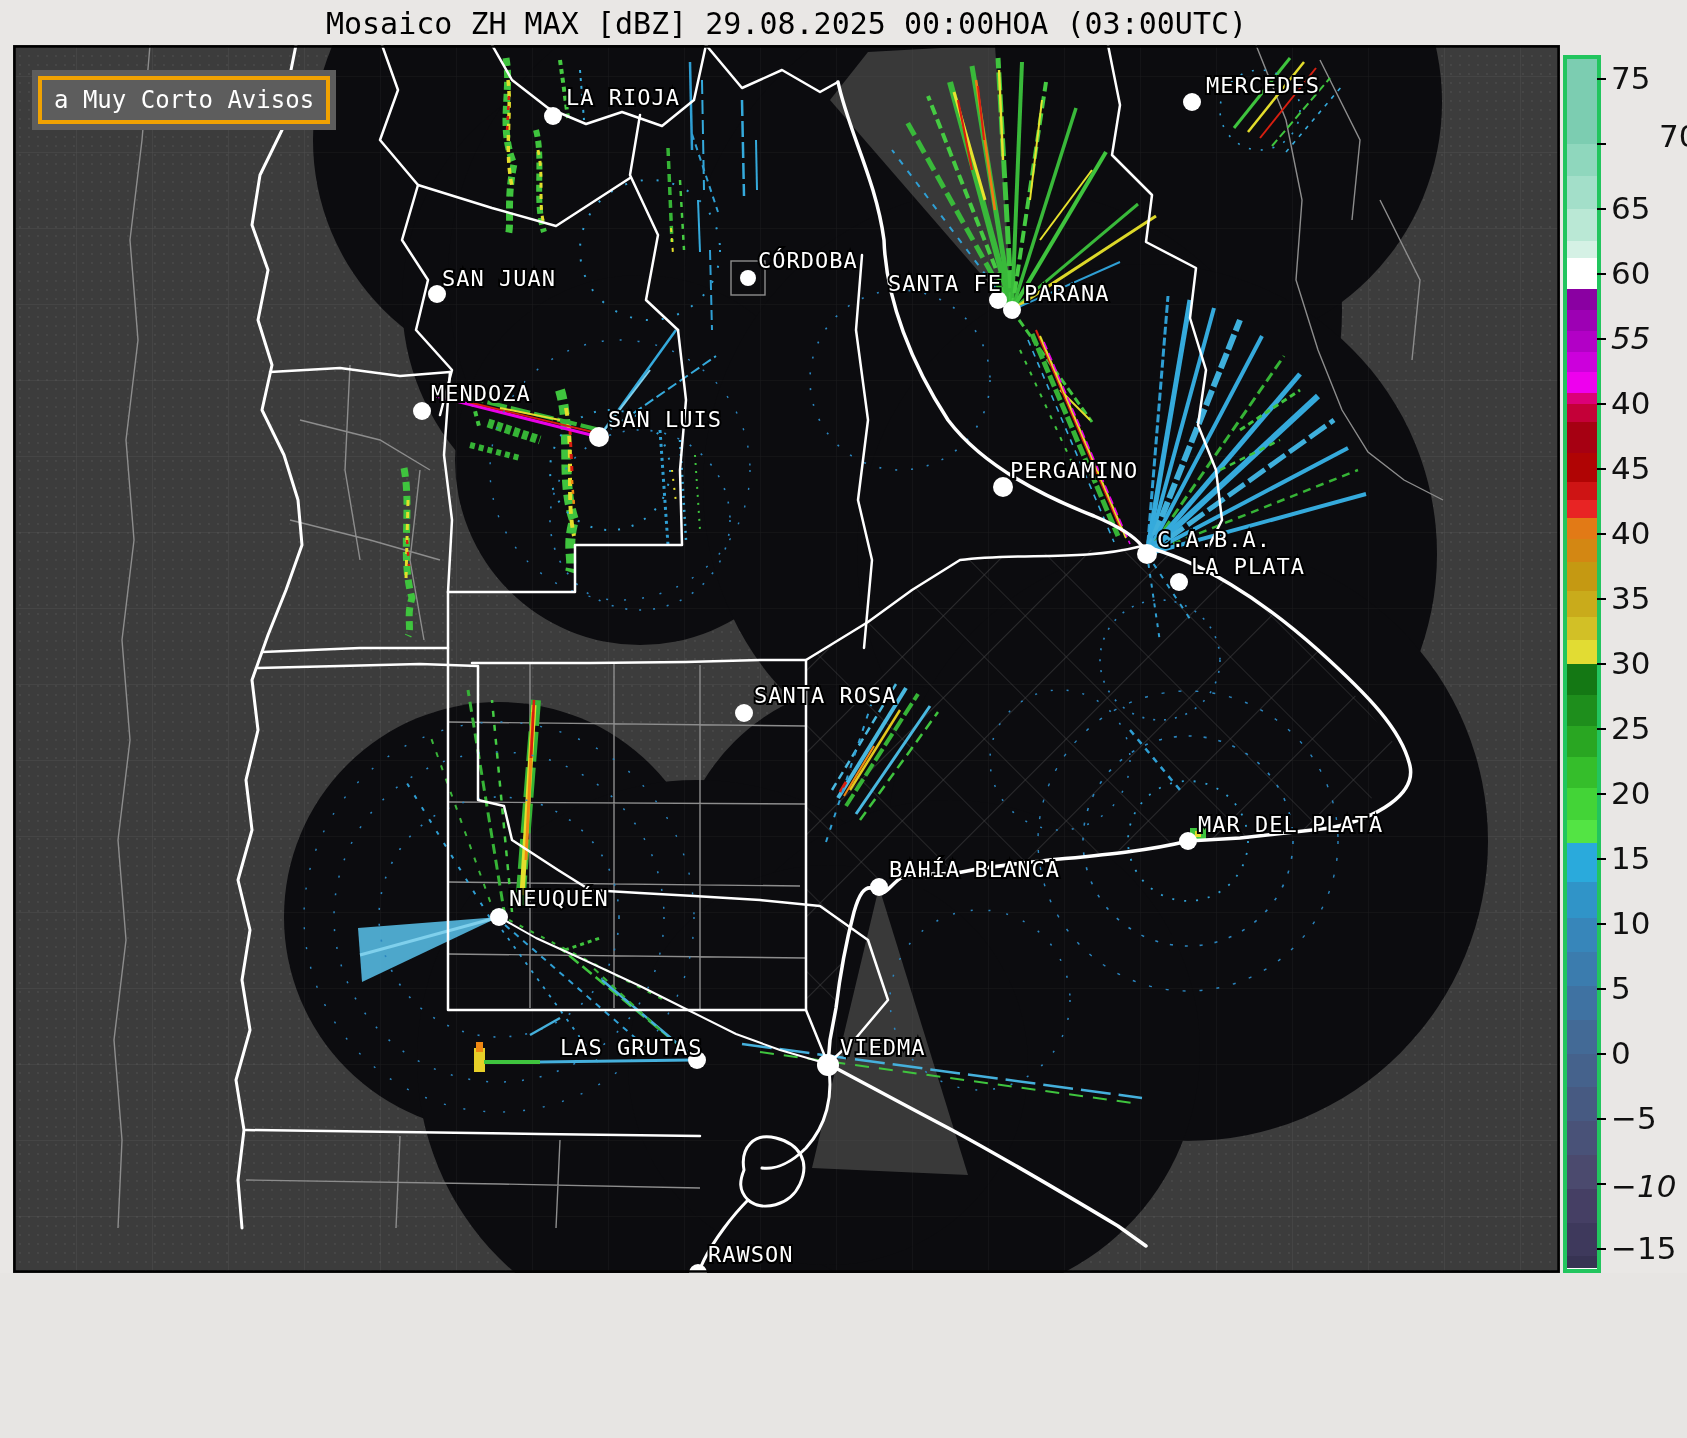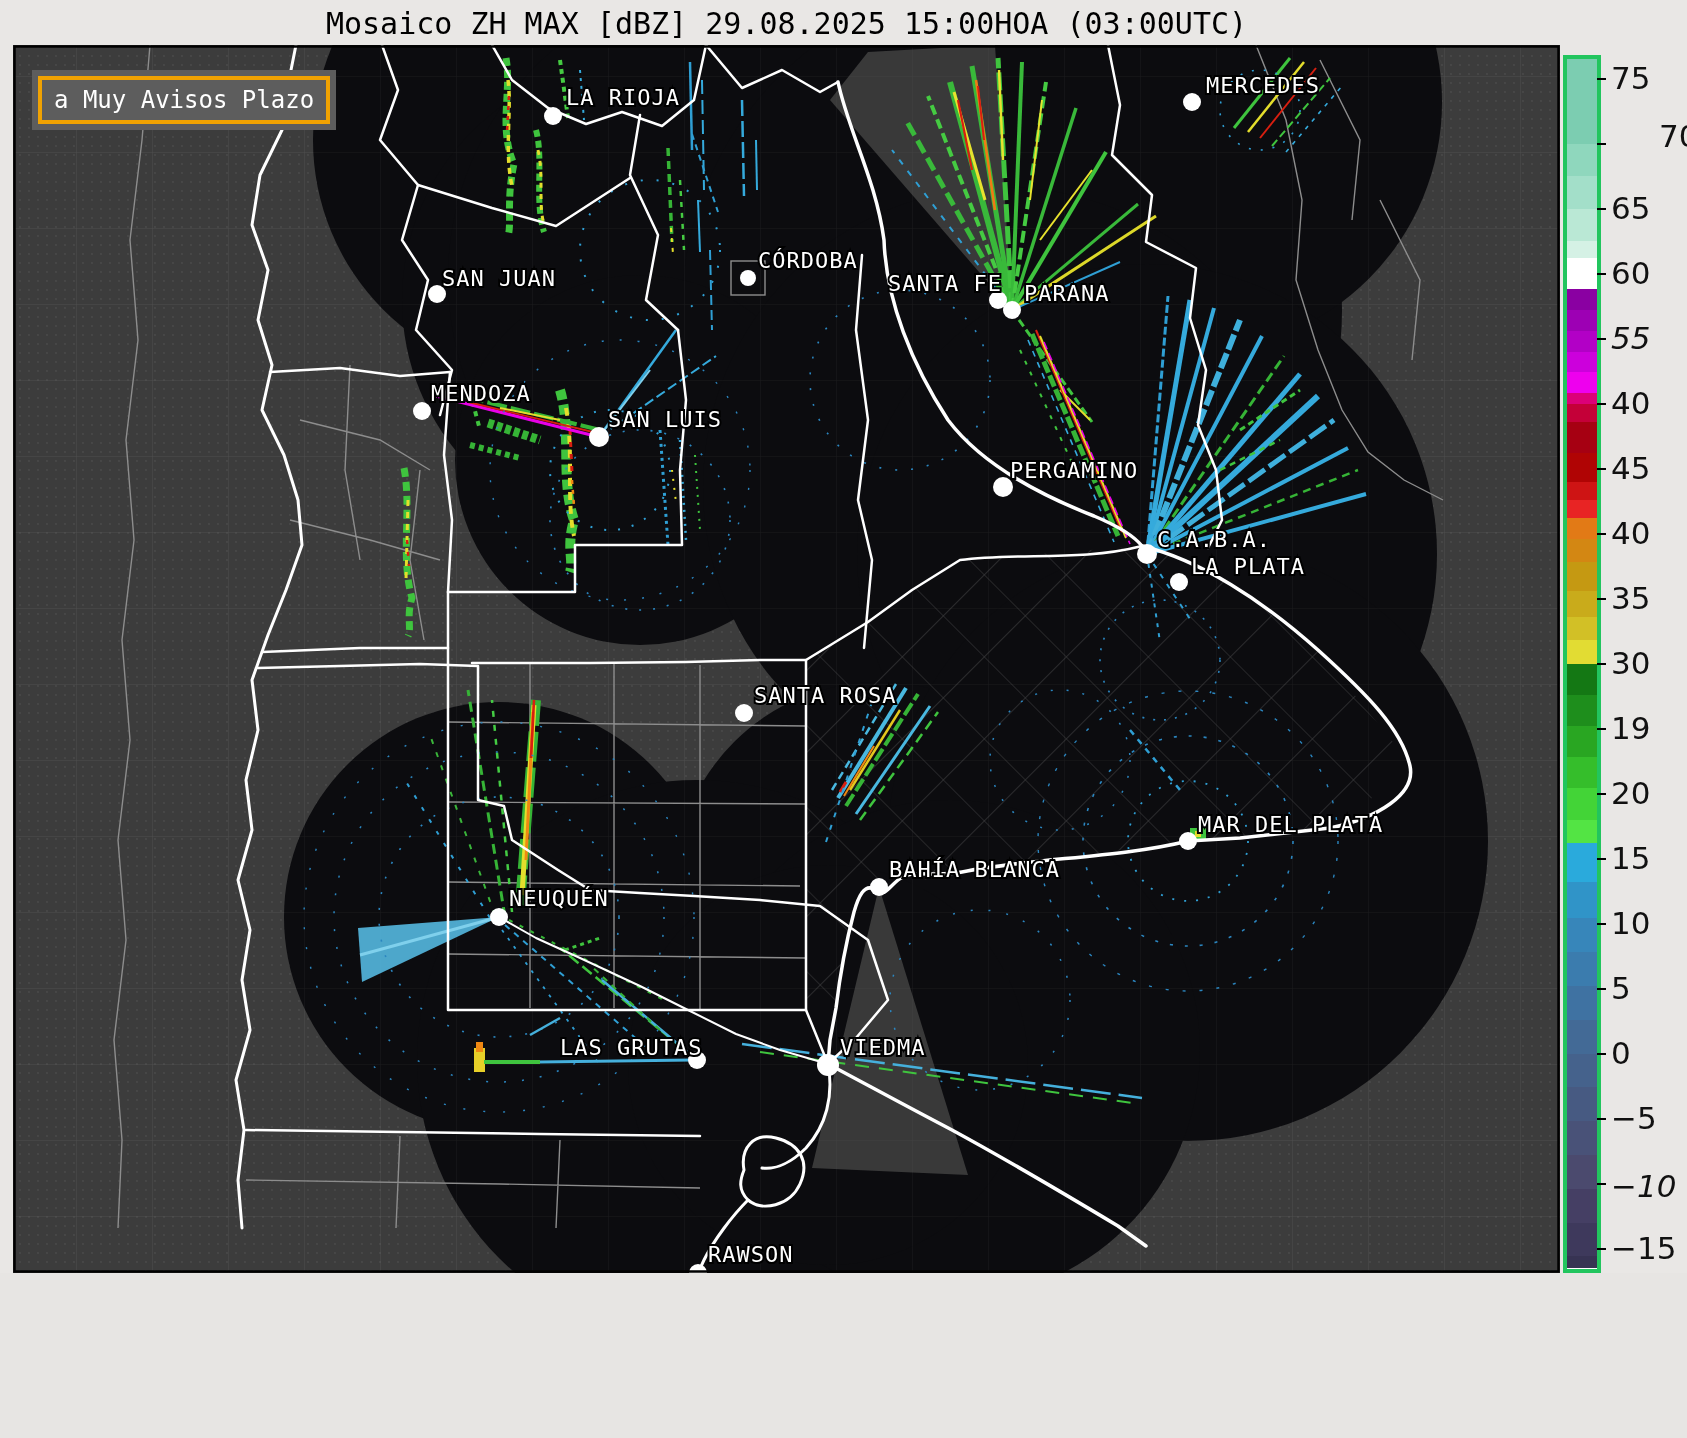--- a/index.html
+++ b/index.html
@@ -23,21 +23,21 @@
         font-size:31px;color:#111;font-family:"DejaVu Sans",sans-serif;white-space:nowrap;}
   
   #footer{position:absolute;left:0;top:1273px;width:1687px;height:165px;background:#e7e5e3;}
   svg text{user-select:none;}
 </style>
 </head>
 <body>
 
 <div id="page">
 
-  <div id="plot-title">Mosaico ZH MAX [dBZ] 29.08.2025 15:00HOA (03:00UTC)</div>
+  <div id="plot-title">Mosaico ZH MAX [dBZ] 29.08.2025 00:00HOA (03:00UTC)</div>
 
   <svg id="map-svg" viewBox="13 45 1547 1228" xmlns="http://www.w3.org/2000/svg">
     <defs>
       <pattern id="dotbg" width="9" height="9" patternUnits="userSpaceOnUse">
         <rect width="9" height="9" fill="#3c3c3c"></rect>
         <circle cx="2" cy="2" r="0.9" fill="#4b4b4b"></circle>
       </pattern>
       <pattern id="grid0" width="76" height="76" patternUnits="userSpaceOnUse">
         <path d="M0 0H76M0 0V76" stroke="#6a6a6a" stroke-width="1.1" fill="none"></path>
       </pattern>
@@ -318,21 +318,21 @@
         <text x="840" y="1055" class="city-label">VIEDMA</text>
         <circle cx="698" cy="1273" r="9" fill="#ffffff"></circle>
         <text x="708" y="1262" class="city-label">RAWSON</text>
       </g>
 
     <rect x="14.5" y="46.5" width="1544" height="1225" fill="none" stroke="#000" stroke-width="2.5"></rect>
   </svg>
 
   <div id="warnbox">
     <div class="inner">
-      <div class="wline">a Muy Avisos Plazo</div>
+      <div class="wline">a Muy Corto Avisos</div>
     </div>
   </div>
 
   <div id="colorbar">
     <div id="cb-grad">
         <div class="cb-seg" style="top: 0px; height: 85px; background: rgb(124, 205, 177);"></div>
         <div class="cb-seg" style="top: 84.5px; height: 33px; background: rgb(143, 215, 189);"></div>
         <div class="cb-seg" style="top: 117px; height: 33px; background: rgb(163, 223, 201);"></div>
         <div class="cb-seg" style="top: 149.5px; height: 33px; background: rgb(186, 232, 213);"></div>
         <div class="cb-seg" style="top: 182px; height: 17.4px; background: rgb(213, 241, 229);"></div>
@@ -389,21 +389,21 @@
         <div class="cb-lab" style="top: 344.5px;">40</div>
         <div class="cb-tick" style="top: 408.5px;"></div>
         <div class="cb-lab" style="top: 409.5px;">45</div>
         <div class="cb-tick" style="top: 473.5px;"></div>
         <div class="cb-lab" style="top: 474.5px;">40</div>
         <div class="cb-tick" style="top: 538.5px;"></div>
         <div class="cb-lab" style="top: 539.5px;">35</div>
         <div class="cb-tick" style="top: 603.5px;"></div>
         <div class="cb-lab" style="top: 604.5px;">30</div>
         <div class="cb-tick" style="top: 668.5px;"></div>
-        <div class="cb-lab" style="top: 669.5px;">19</div>
+        <div class="cb-lab" style="top: 669.5px;">25</div>
         <div class="cb-tick" style="top: 733.5px;"></div>
         <div class="cb-lab" style="top: 734.5px;">20</div>
         <div class="cb-tick" style="top: 798.5px;"></div>
         <div class="cb-lab" style="top: 799.5px;">15</div>
         <div class="cb-tick" style="top: 863.5px;"></div>
         <div class="cb-lab" style="top: 864.5px;">10</div>
         <div class="cb-tick" style="top: 928.5px;"></div>
         <div class="cb-lab" style="top: 929.5px;">5</div>
         <div class="cb-tick" style="top: 993.5px;"></div>
         <div class="cb-lab" style="top: 994.5px;">0</div>

